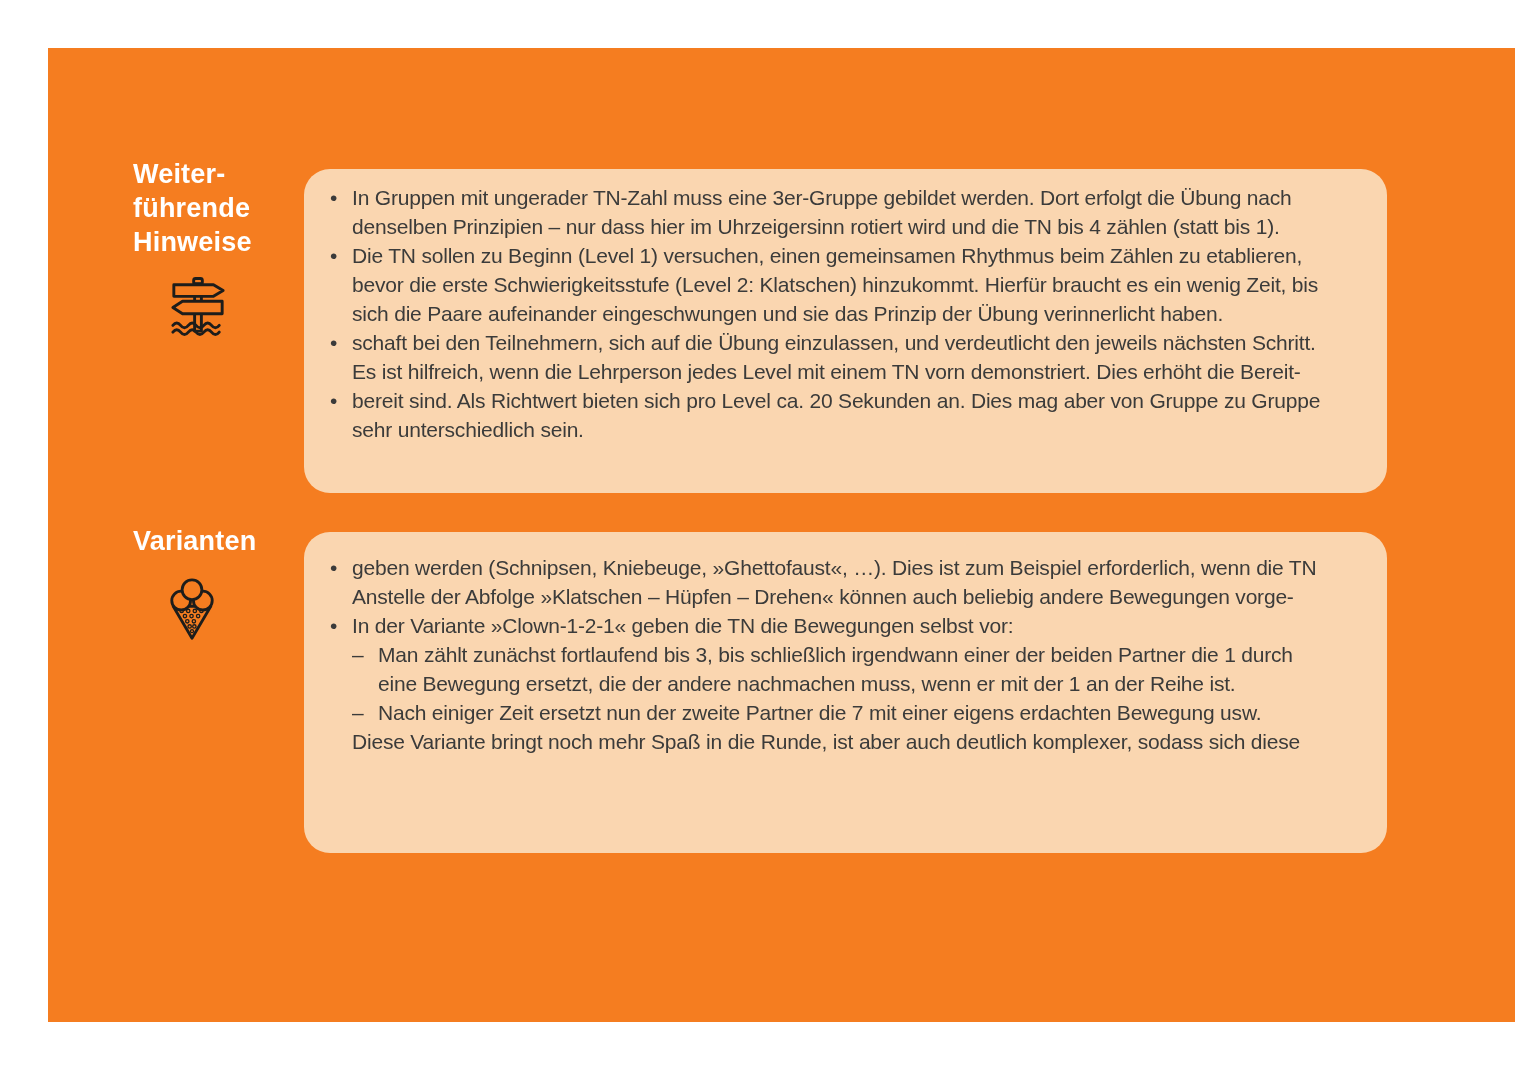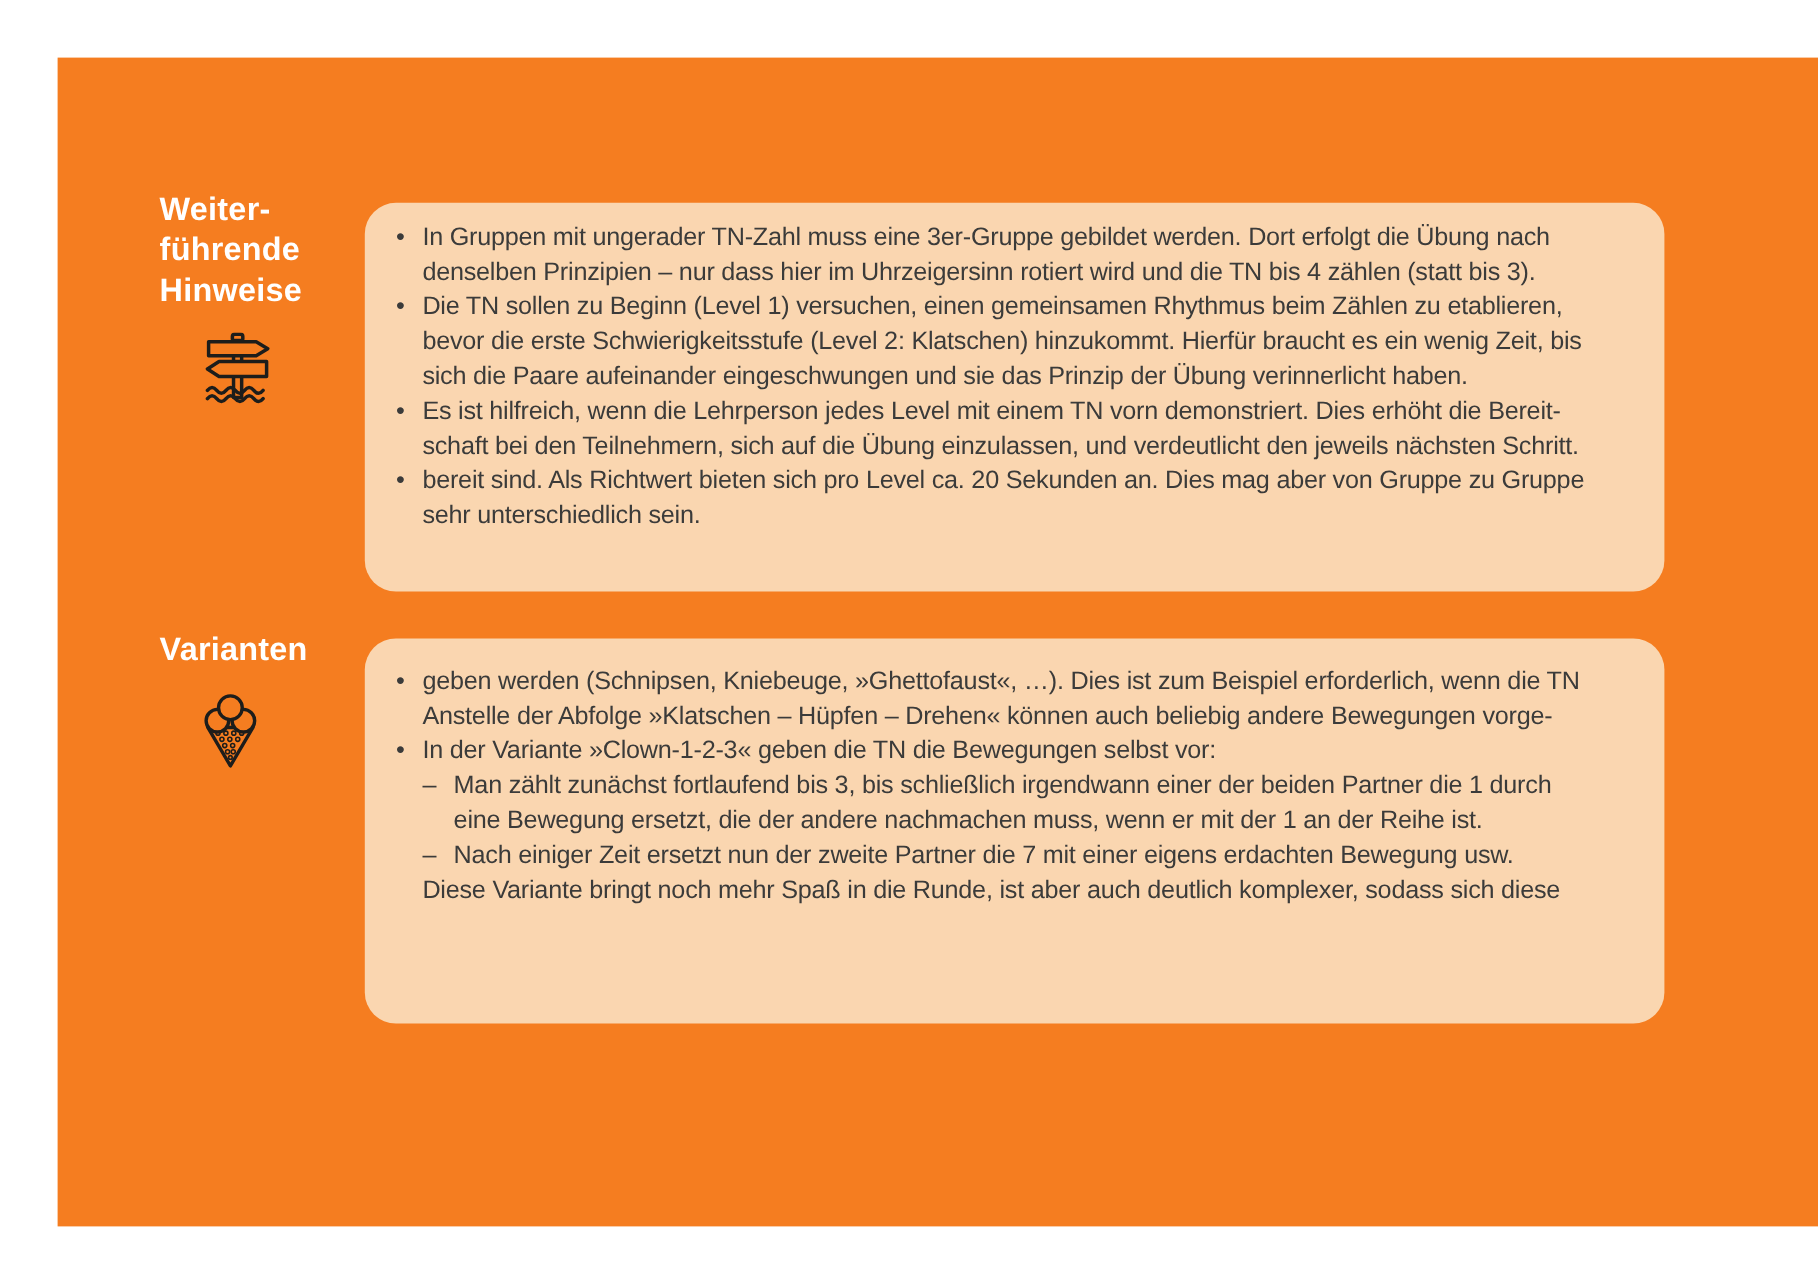--- a/index.html
+++ b/index.html
@@ -60,36 +60,36 @@
         <path class="ic-stroke" d="M4 57 q4 -5 8 0 q4 5 8 0 q4 -5 8 0 q4 5 8 0 q4 -5 8 0 q4 5 8 0"></path>
       </svg>
     </div>
 
     <div class="box box1">
       <div class="list">
           <div class="item">
             <span class="marker">•</span>
             <div class="itembody">
               <div class="line"><span>In Gruppen mit ungerader TN-Zahl muss eine 3er-Gruppe gebildet werden. Dort erfolgt die Übung nach</span></div>
-              <div class="line"><span>denselben Prinzipien – nur dass hier im Uhrzeigersinn rotiert wird und die TN bis 4 zählen (statt bis 3).</span></div>
+              <div class="line"><span>denselben Prinzipien – nur dass hier im Uhrzeigersinn rotiert wird und die TN bis 4 zählen (statt bis 1).</span></div>
             </div>
           </div>
           <div class="item">
             <span class="marker">•</span>
             <div class="itembody">
               <div class="line"><span>Die TN sollen zu Beginn (Level 1) versuchen, einen gemeinsamen Rhythmus beim Zählen zu etablieren,</span></div>
               <div class="line"><span>bevor die erste Schwierigkeitsstufe (Level 2: Klatschen) hinzukommt. Hierfür braucht es ein wenig Zeit, bis</span></div>
               <div class="line"><span>sich die Paare aufeinander eingeschwungen und sie das Prinzip der Übung verinnerlicht haben.</span></div>
             </div>
           </div>
           <div class="item">
             <span class="marker">•</span>
             <div class="itembody">
+              <div class="line"><span>schaft bei den Teilnehmern, sich auf die Übung einzulassen, und verdeutlicht den jeweils nächsten Schritt.</span></div>
               <div class="line"><span>Es ist hilfreich, wenn die Lehrperson jedes Level mit einem TN vorn demonstriert. Dies erhöht die Bereit-</span></div>
-              <div class="line"><span>schaft bei den Teilnehmern, sich auf die Übung einzulassen, und verdeutlicht den jeweils nächsten Schritt.</span></div>
             </div>
           </div>
           <div class="item">
             <span class="marker">•</span>
             <div class="itembody">
               <div class="line"><span>bereit sind. Als Richtwert bieten sich pro Level ca. </span><span class="b">20</span><span> Sekunden an. Dies mag aber von Gruppe zu Gruppe</span></div>
               <div class="line"><span>sehr unterschiedlich sein.</span></div>
             </div>
           </div>
         </div>
@@ -125,21 +125,21 @@
           <div class="item">
             <span class="marker">•</span>
             <div class="itembody">
               <div class="line"><span>geben werden (Schnipsen, Kniebeuge, »Ghettofaust«, …). Dies ist zum Beispiel erforderlich, wenn die TN</span></div>
               <div class="line"><span>Anstelle der Abfolge »Klatschen – Hüpfen – Drehen« können auch beliebig andere Bewegungen vorge-</span></div>
             </div>
           </div>
           <div class="item">
             <span class="marker">•</span>
             <div class="itembody">
-              <div class="line"><span>In der Variante »Clown-</span><span class="b">1-2-3</span><span>« geben die TN die Bewegungen selbst vor:</span></div>
+              <div class="line"><span>In der Variante »Clown-</span><span class="b">1-2-1</span><span>« geben die TN die Bewegungen selbst vor:</span></div>
               <div class="subitem">
                 <span class="submarker">–</span>
                 <div class="itembody">
                   <div class="line"><span>Man zählt zunächst fortlaufend bis 3, bis schließlich irgendwann einer der beiden Partner die 1 durch</span></div>
                   <div class="line"><span>eine Bewegung ersetzt, die der andere nachmachen muss, wenn er mit der 1 an der Reihe ist.</span></div>
                 </div>
               </div>
               <div class="subitem">
                 <span class="submarker">–</span>
                 <div class="itembody">

